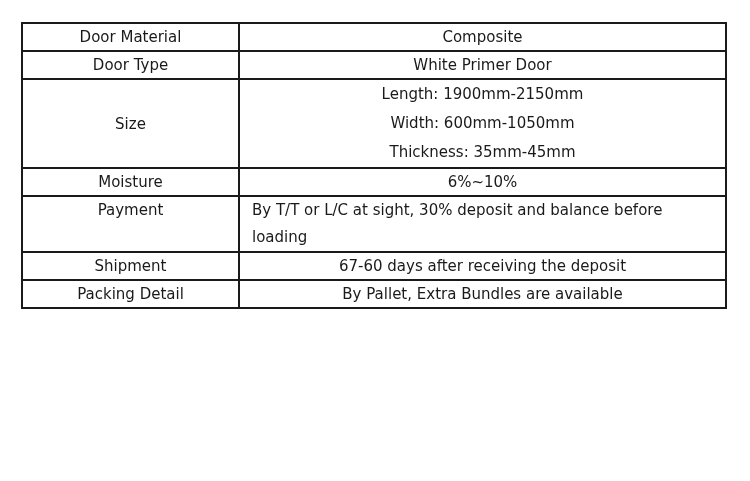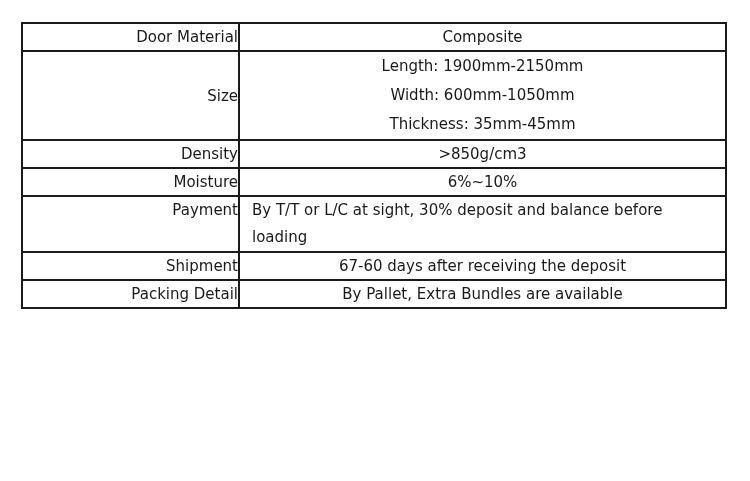--- a/index.html
+++ b/index.html
@@ -23,21 +23,20 @@
     border: 2px solid #1a1a1a;
     text-align: center;
     vertical-align: middle;
     padding: 0;
     line-height: 26px;
     height: 26px;
     background: #ffffff;
   }
   .spec-table td.label-cell {
     width: 215px;
-    text-align: right;
   }
   .r-size td { height: 85px; border-radius: 14px; }
   .r-size .size-line { line-height: 29px; }
   .r-payment td { height: 54px; }
   .r-payment td.label-cell { vertical-align: top; line-height: 27px; }
   .r-payment td.value-cell {
     text-align: left;
     padding-left: 12px;
     padding-right: 12px;
     line-height: 27px;
@@ -47,31 +46,31 @@
 </style>
 </head>
 <body>
 
 <table class="spec-table">
   <tbody>
     <tr>
       <td class="label-cell">Door Material</td>
       <td class="value-cell">Composite</td>
     </tr>
+    <tr>
+      <td class="label-cell">Door Type</td>
+      <td class="value-cell">White Primer Door</td>
+    </tr>
     <tr class="r-size">
       <td class="label-cell">Size</td>
       <td class="value-cell">
         <div class="size-line">Length: 1900mm-2150mm</div>
         <div class="size-line">Width: 600mm-1050mm</div>
         <div class="size-line">Thickness: 35mm-45mm</div>
       </td>
-    </tr>
-    <tr>
-      <td class="label-cell">Density</td>
-      <td class="value-cell">&gt;850g/cm3</td>
     </tr>
     <tr>
       <td class="label-cell">Moisture</td>
       <td class="value-cell">6%~10%</td>
     </tr>
     <tr class="r-payment">
       <td class="label-cell">Payment</td>
       <td class="value-cell">By T/T or L/C at sight, 30% deposit and balance before loading</td>
     </tr>
     <tr>

